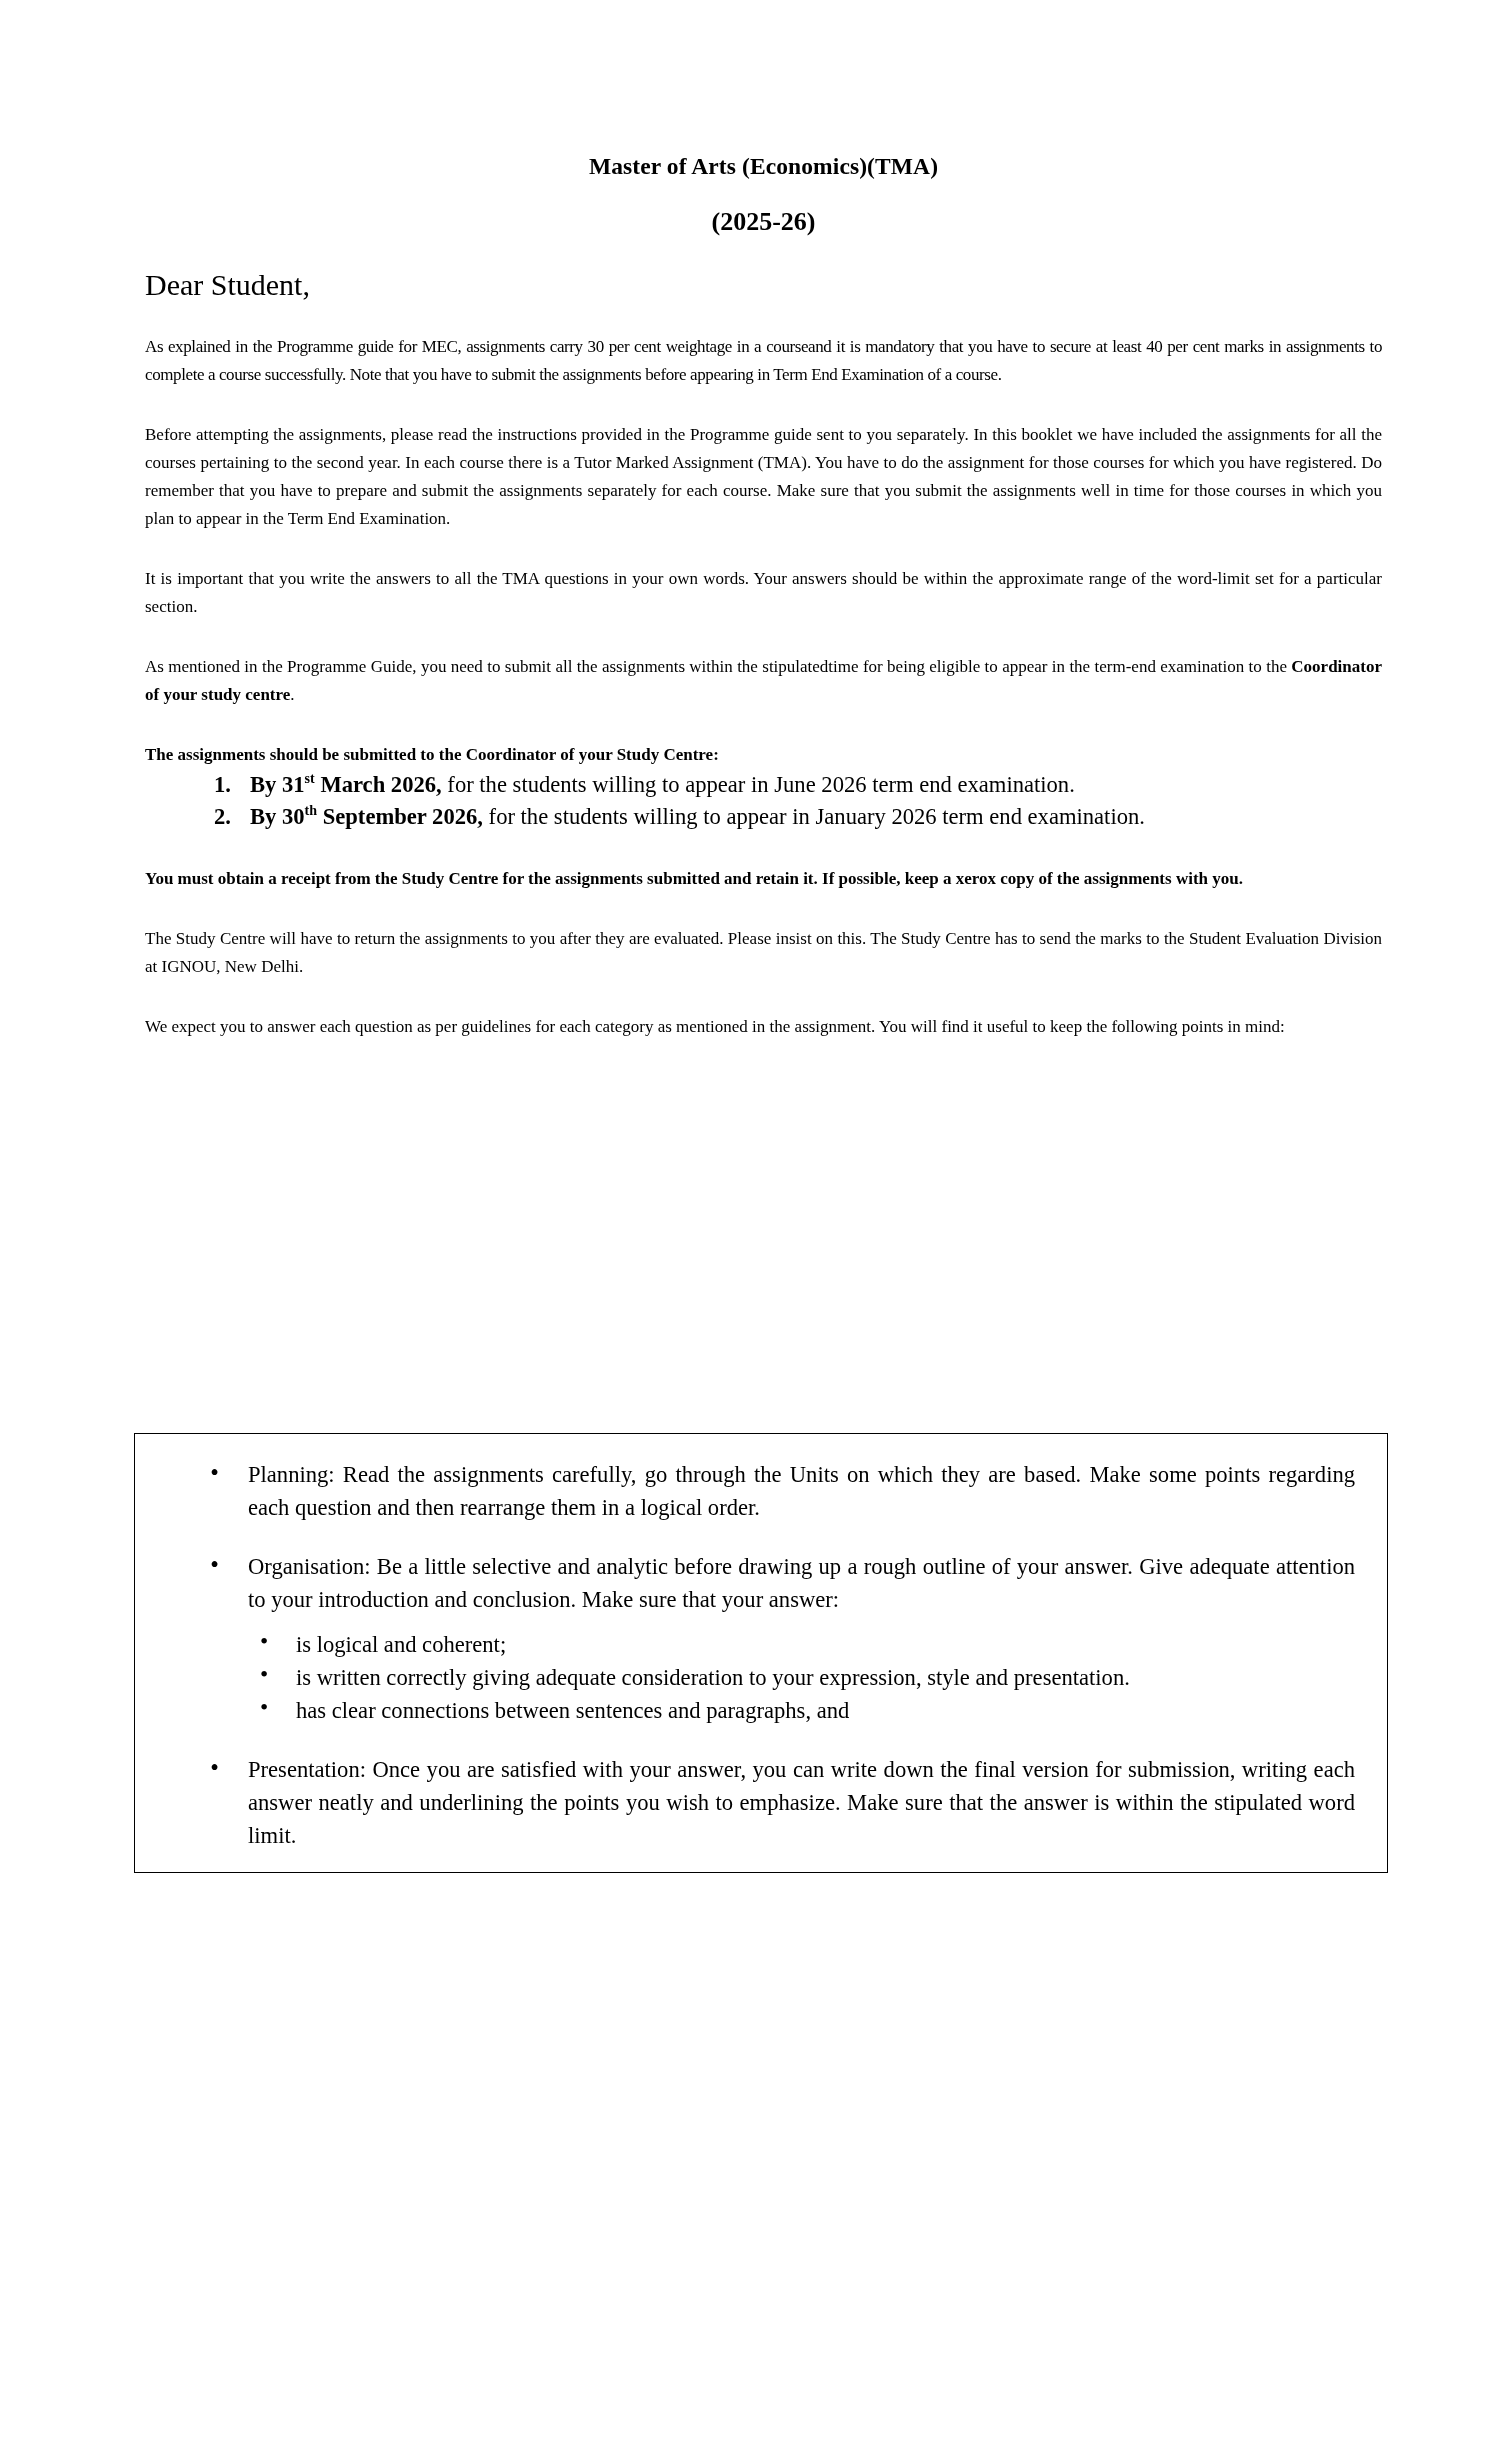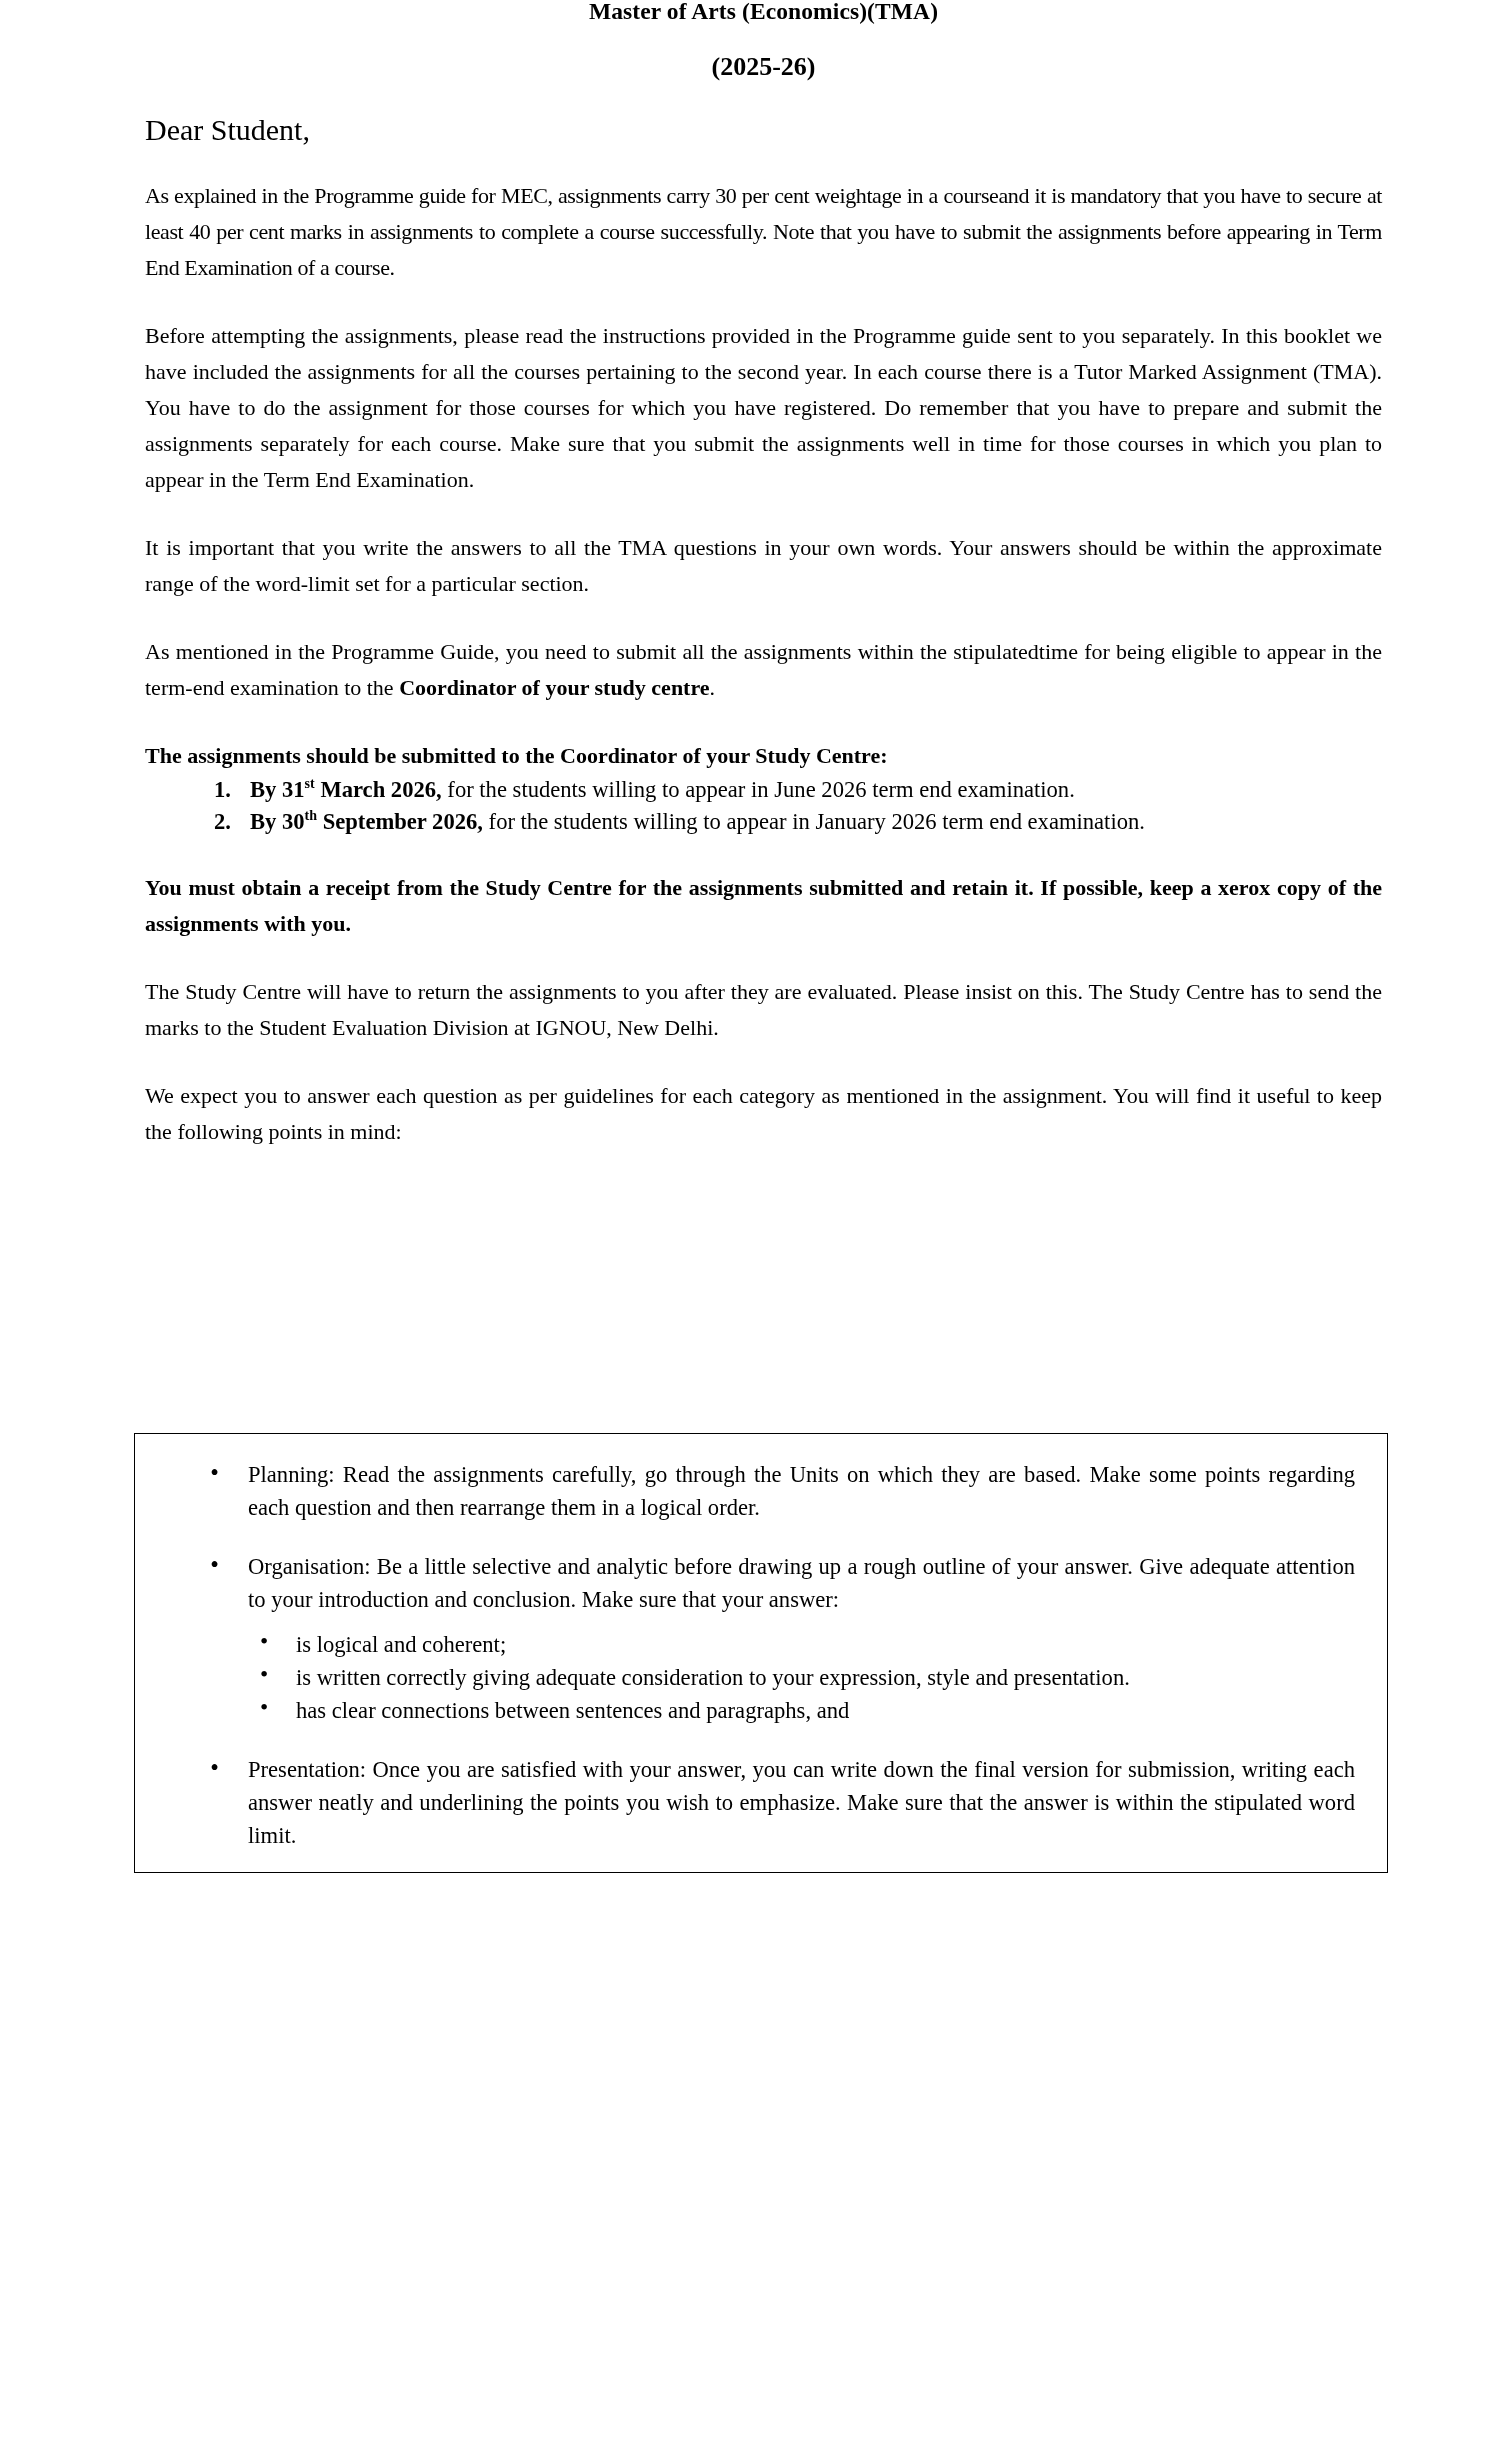--- a/index.html
+++ b/index.html
@@ -27,35 +27,36 @@
     width: 1237px;
   }
 
   
   .doc-title {
     text-align: center;
     font-weight: bold;
     font-size: 23.5px;
     line-height: 1.0;
     margin: 0;
+    padding-top: 155px;
     letter-spacing: 0.1px;
   }
   .doc-subtitle {
     text-align: center;
     font-weight: bold;
     font-size: 26px;
     line-height: 1.0;
     margin: 0;
     padding-top: 30.5px;
   }
 
   
   p.body {
-    font-size: 22px;
-    line-height: 36px;
+    font-size: 17px;
+    line-height: 28px;
     margin: 0;
     text-align: justify;
     text-justify: inter-word;
   }
   p.salutation {
     font-size: 30px;
     line-height: 32px;
     margin: 0;
     text-align: left;
   }

